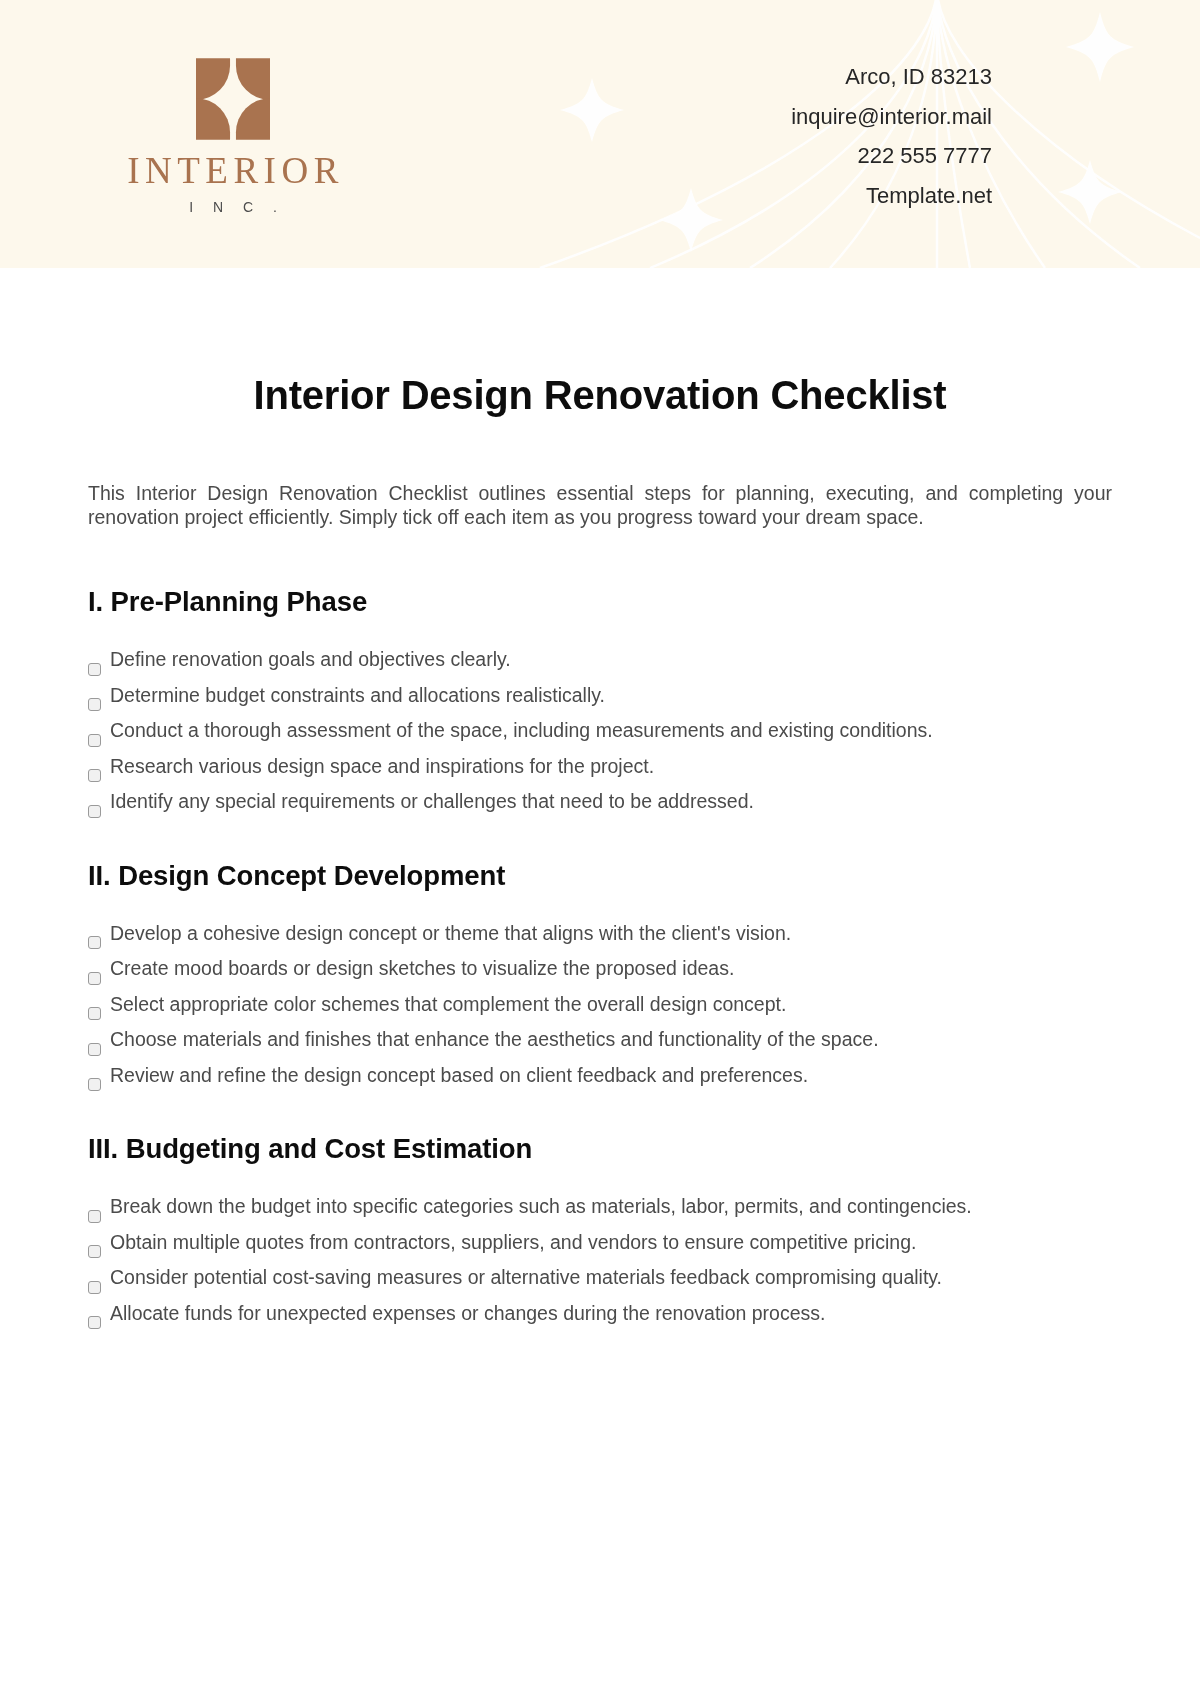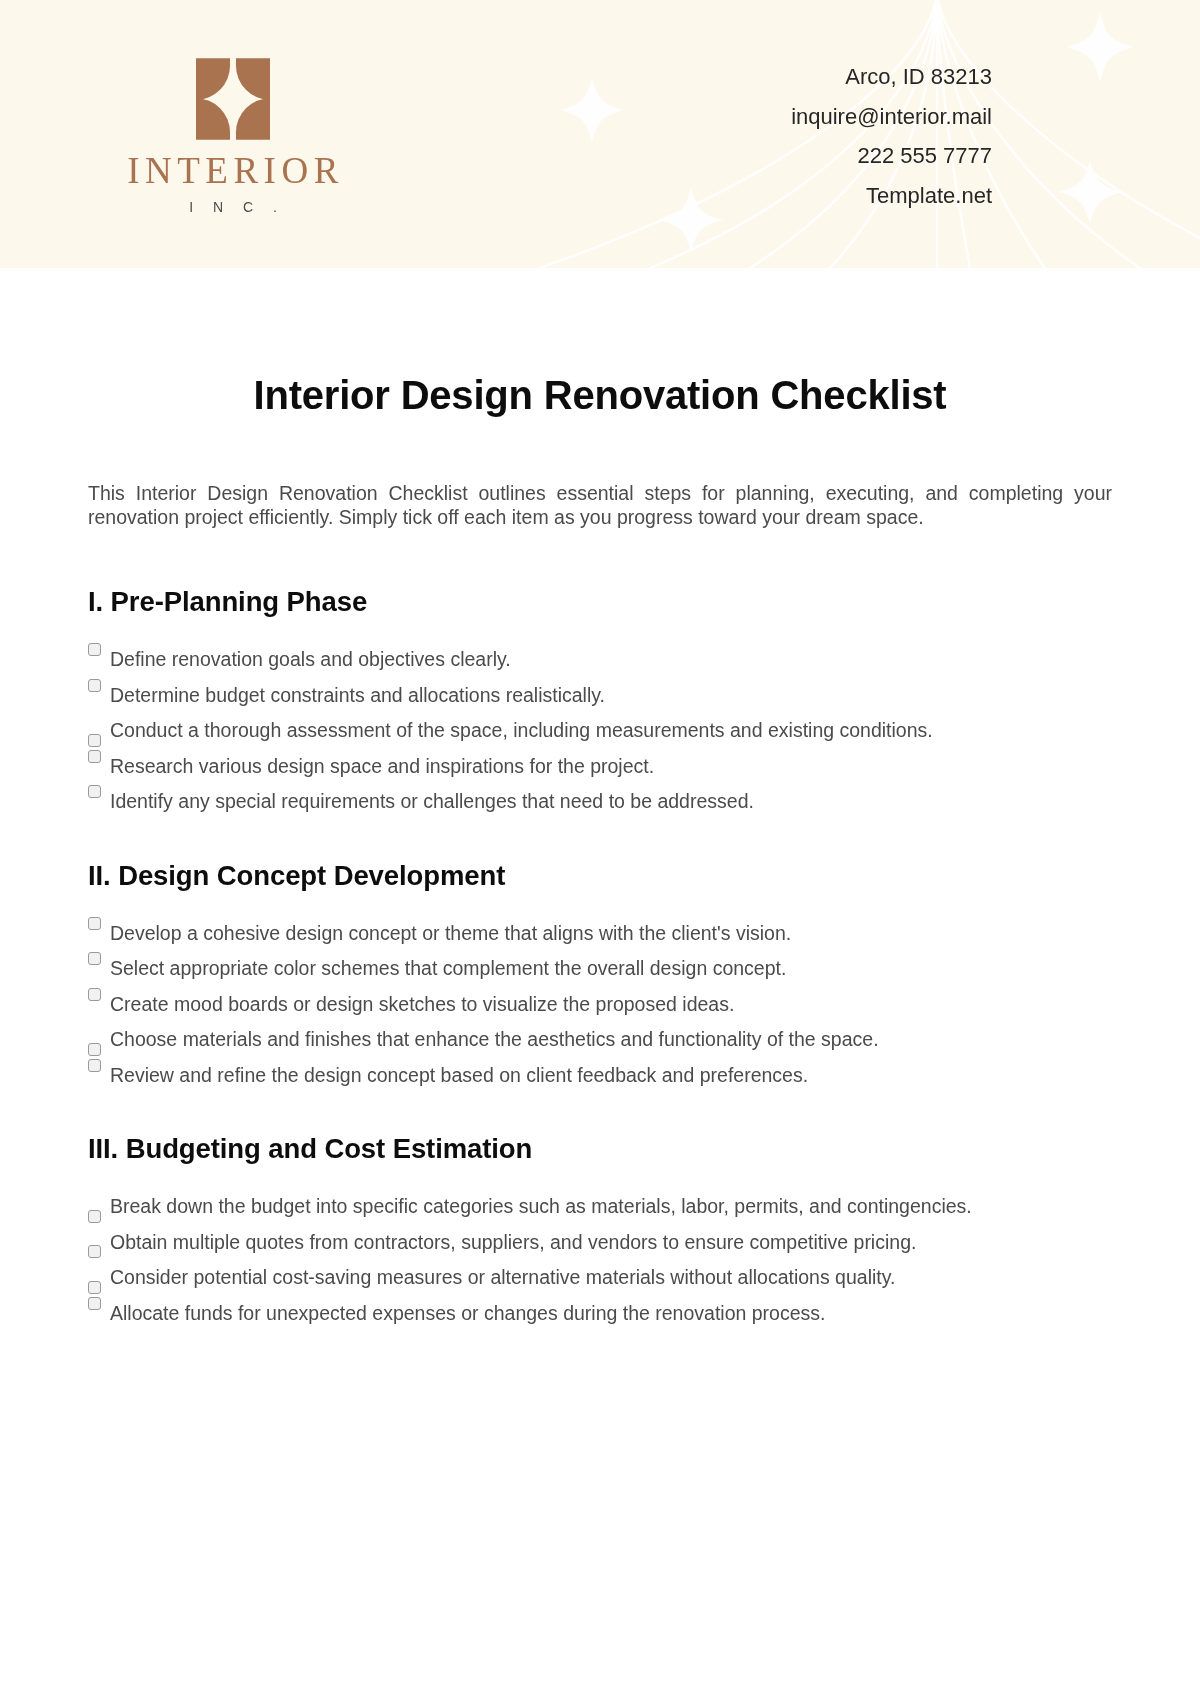--- a/index.html
+++ b/index.html
@@ -128,21 +128,21 @@
     font-weight: bold;
     color: #0d0d0d;
     letter-spacing: -0.1px;
     margin-bottom: 25px;
   }
 
   .check-list { list-style: none; }
 
   .check-item {
     display: flex;
-    align-items: flex-start;
+    align-items: flex-end;
     margin-bottom: 3px;
   }
 
   .check-item.multi { align-items: flex-end; }
 
   .cbox {
     flex: 0 0 auto;
     width: 13px;
     height: 13px;
     margin-right: 9px;
@@ -268,27 +268,27 @@
             <li class="check-item">
               <span class="cbox-wrap">
                 <span class="cbox" role="checkbox" aria-checked="false"></span>
               </span>
               <span class="check-text">Develop a cohesive design concept or theme that aligns with the client's vision.</span>
             </li>
             <li class="check-item">
               <span class="cbox-wrap">
                 <span class="cbox" role="checkbox" aria-checked="false"></span>
               </span>
+              <span class="check-text">Create mood boards or design sketches to visualize the proposed ideas.</span>
+            </li>
+            <li class="check-item">
+              <span class="cbox-wrap">
+                <span class="cbox" role="checkbox" aria-checked="false"></span>
+              </span>
               <span class="check-text">Select appropriate color schemes that complement the overall design concept.</span>
-            </li>
-            <li class="check-item">
-              <span class="cbox-wrap">
-                <span class="cbox" role="checkbox" aria-checked="false"></span>
-              </span>
-              <span class="check-text">Create mood boards or design sketches to visualize the proposed ideas.</span>
             </li>
             <li class="check-item multi">
               <span class="cbox-wrap">
                 <span class="cbox" role="checkbox" aria-checked="false"></span>
               </span>
               <span class="check-text justified">Choose materials and finishes that enhance the aesthetics and functionality of the space.</span>
             </li>
             <li class="check-item">
               <span class="cbox-wrap">
                 <span class="cbox" role="checkbox" aria-checked="false"></span>
@@ -309,21 +309,21 @@
             <li class="check-item multi">
               <span class="cbox-wrap">
                 <span class="cbox" role="checkbox" aria-checked="false"></span>
               </span>
               <span class="check-text justified">Obtain multiple quotes from contractors, suppliers, and vendors to ensure competitive pricing.</span>
             </li>
             <li class="check-item multi">
               <span class="cbox-wrap">
                 <span class="cbox" role="checkbox" aria-checked="false"></span>
               </span>
-              <span class="check-text justified">Consider potential cost-saving measures or alternative materials without allocations quality.</span>
+              <span class="check-text justified">Consider potential cost-saving measures or alternative materials feedback compromising quality.</span>
             </li>
             <li class="check-item">
               <span class="cbox-wrap">
                 <span class="cbox" role="checkbox" aria-checked="false"></span>
               </span>
               <span class="check-text">Allocate funds for unexpected expenses or changes during the renovation process.</span>
             </li>
           </ul>
         </div>
       </div>

